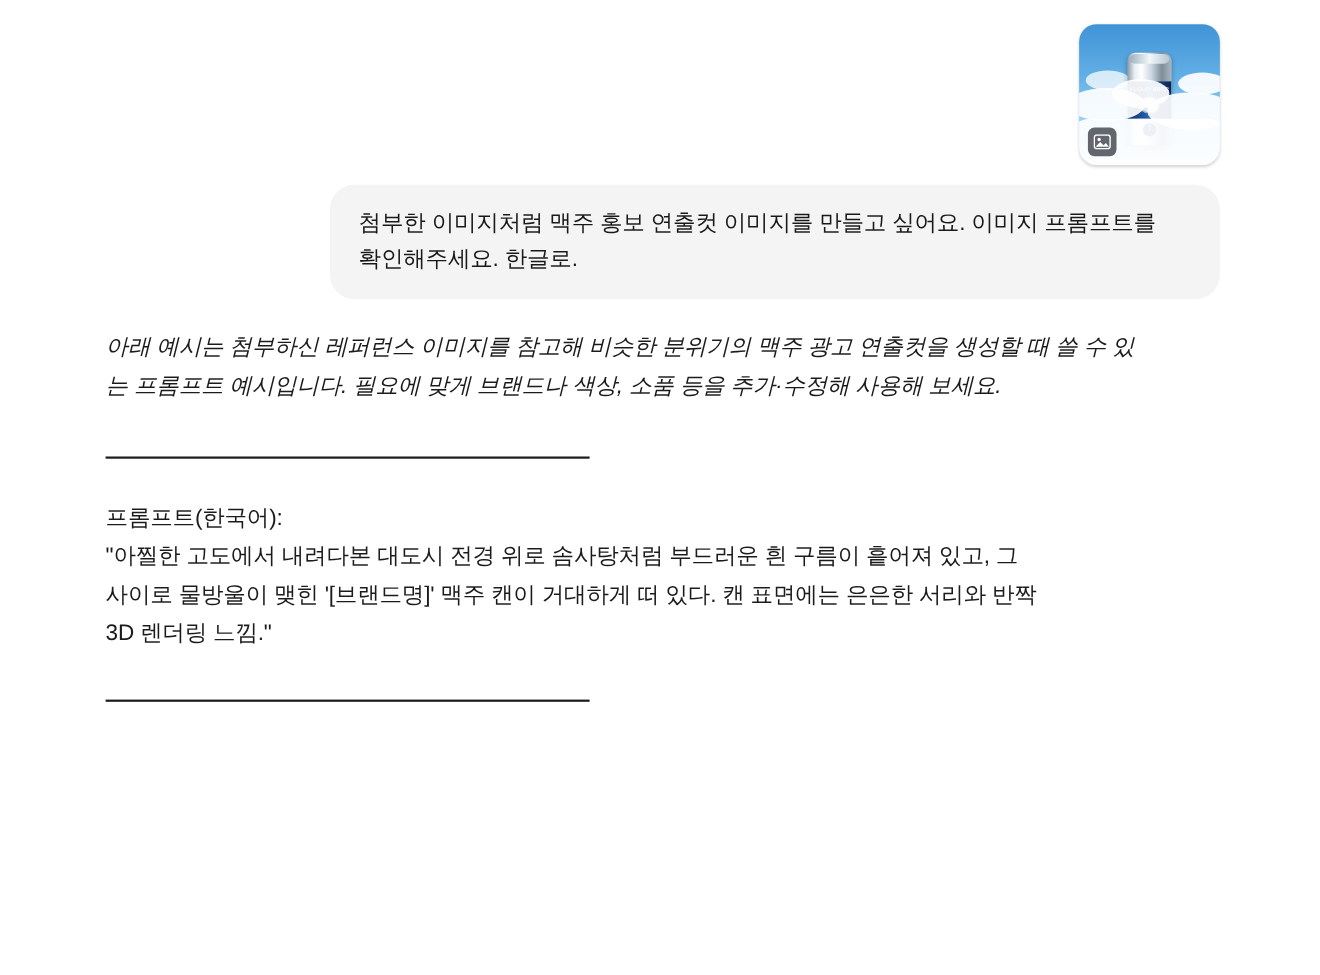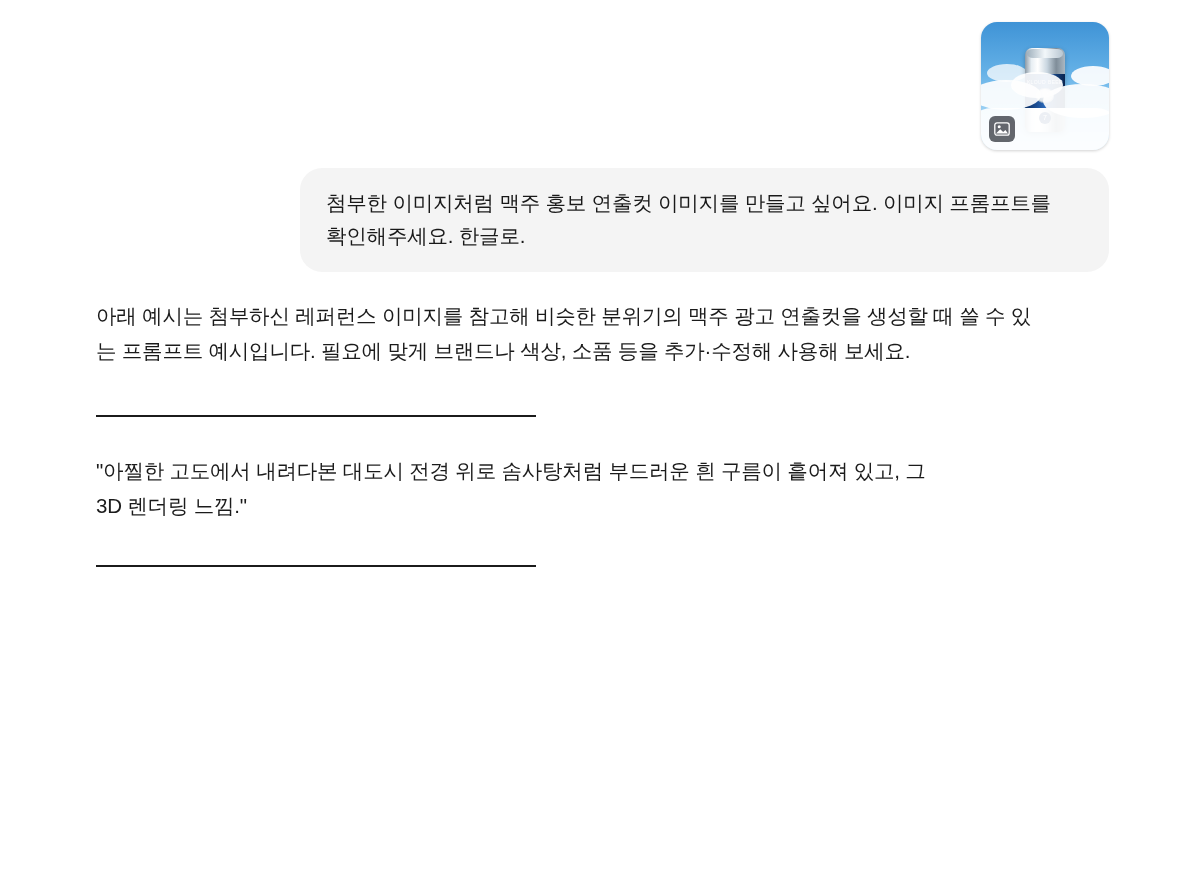--- a/index.html
+++ b/index.html
@@ -150,21 +150,21 @@
     position: absolute;
     top: 298px;
     left: 96px;
     width: 1020px;
     font-size: 20.5px;
     line-height: 1.72;
     letter-spacing: -0.2px;
     color: #1b1b1b;
   }
   .assistant p { margin: 0; }
-  .intro { width: 940px; }
+  .intro { width: 940px; font-style: italic; }
   .divider {
     width: 440px;
     height: 0;
     border-top: 2px solid #1b1b1b;
     margin: 46px 0 36px 0;
   }
   .label { margin-bottom: 38px; }
   .prompt-quote {
     width: 958px;
     text-indent: 0;
@@ -210,22 +210,24 @@
 
   <div class="user-row">
     <div class="user-bubble">첨부한 이미지처럼 맥주 홍보 연출컷 이미지를 만들고 싶어요. 이미지 프롬프트를 확인해주세요. 한글로.</div>
   </div>
 
   <div class="assistant">
     <p class="intro">아래 예시는 첨부하신 레퍼런스 이미지를 참고해 비슷한 분위기의 맥주 광고 연출컷을 생성할 때 쓸 수 있는 프롬프트 예시입니다. 필요에 맞게 브랜드나 색상, 소품 등을 추가·수정해 사용해 보세요.</p>
 
     <div class="divider"></div>
 
+    <p class="label">프롬프트(한국어):</p>
 
     <p class="prompt-quote">
       <span class="line">"아찔한 고도에서 내려다본 대도시 전경 위로 솜사탕처럼 부드러운 흰 구름이 흩어져 있고, 그</span>
+      <span class="line">사이로 물방울이 맺힌 '[브랜드명]' 맥주 캔이 거대하게 떠 있다. 캔 표면에는 은은한 서리와 반짝</span>
       <span class="line">3D 렌더링 느낌."</span>
     </p>
 
     <div class="divider-bottom"></div>
   </div>
 
 </div>
 
 </body></html>

